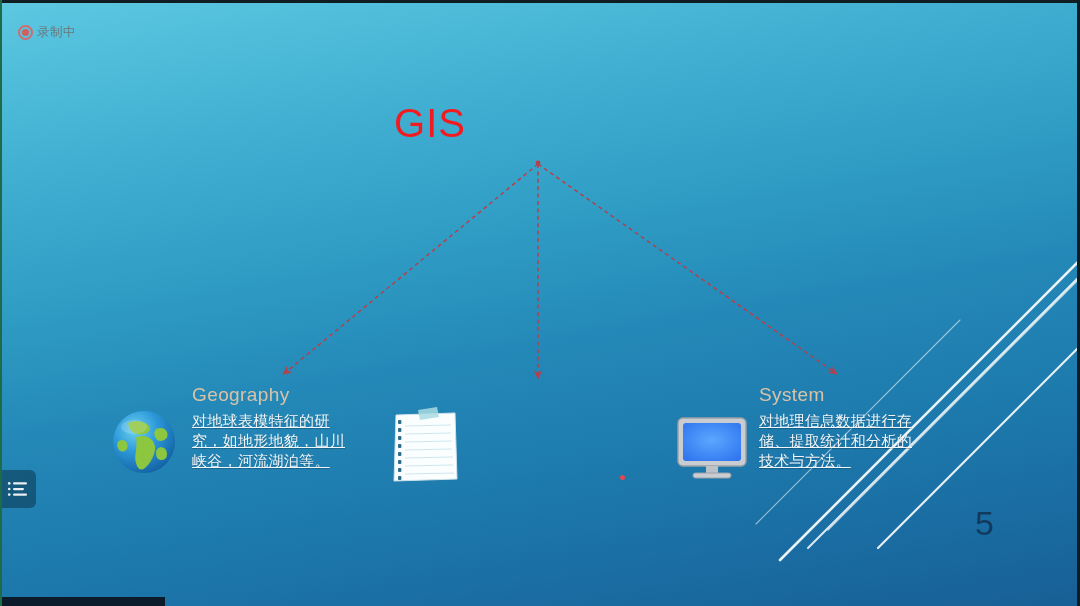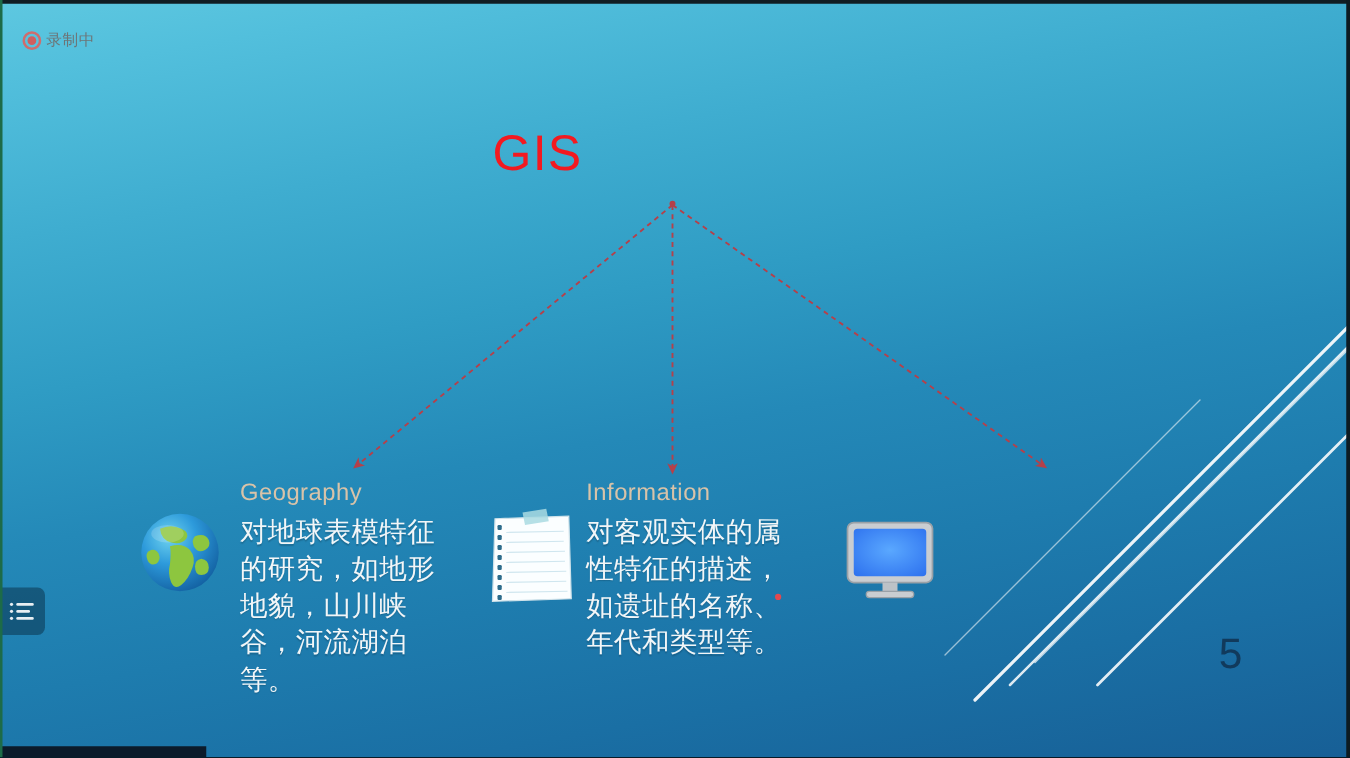--- a/index.html
+++ b/index.html
@@ -109,26 +109,27 @@
   .col-head {
     font-size: 19px;
     color: #d9c3a8;
     letter-spacing: 0.4px;
     line-height: 1;
     margin-bottom: 7px;
     font-weight: 400;
     white-space: nowrap;
   }
   .col-body {
-    font-size: 22px;
+    font-size: 15px;
     color: #f2f6f8;
     line-height: 1.34;
     letter-spacing: 0.3px;
     width: 158px;
     text-shadow: 0 1px 1px rgba(0,0,0,.18);
+    text-decoration: underline;
   }
 
   
   #col-geography   { left: 100px; top: 385px; }
   #col-information { left: 385px; top: 385px; }
   #col-system      { left: 672px; top: 385px; }
 
   #col-geography .col-icon   { width: 88px; height: 70px; margin-top: 22px; }
   #col-information .col-icon { width: 78px; height: 80px; margin-top: 21px; }
   #col-system .col-icon      { width: 82px; height: 70px; margin-top: 29px; }
@@ -257,41 +258,41 @@
           <rect x="13" y="30" width="3.4" height="4" rx="1"></rect>
           <rect x="13" y="38" width="3.4" height="4" rx="1"></rect>
           <rect x="13" y="46" width="3.4" height="4" rx="1"></rect>
           <rect x="13" y="54" width="3.4" height="4" rx="1"></rect>
           <rect x="13" y="62" width="3.4" height="4" rx="1"></rect>
           <rect x="13" y="70" width="3.4" height="4" rx="1"></rect>
         </g>
         <path d="M33 4 L52 1 L54 11 L35 14 Z" fill="#a9dbe2" opacity="0.85"></path>
       </svg>
     </div>
-    <div class="col-text">
-      <div class="col-head">Information</div>
-      <div class="col-body">对客观实体的属性特征的描述，如遗址的名称、年代和类型等。</div>
-    </div>
   </div>
 
   <div class="col" id="col-system">
     <div class="col-icon">
       <svg viewBox="0 0 82 70" width="82" height="70">
         <defs>
           <radialGradient id="scr" cx="50%" cy="45%" r="70%">
             <stop offset="0%" stop-color="#5aa8ff"></stop>
             <stop offset="100%" stop-color="#2f73ef"></stop>
           </radialGradient>
         </defs>
         <rect x="6" y="4" width="68" height="48" rx="5" fill="#c9cdd1" stroke="#9aa1a7" stroke-width="1.4"></rect>
         <rect x="11" y="9" width="58" height="38" rx="3" fill="url(#scr)"></rect>
         <rect x="34" y="52" width="12" height="8" fill="#bcc2c7"></rect>
         <rect x="21" y="59" width="38" height="5" rx="2.4" fill="#c9cdd1" stroke="#9aa1a7" stroke-width="1"></rect>
       </svg>
     </div>
+    <div class="col-text">
+      <div class="col-head">System</div>
+      <div class="col-body">对地理信息数据进行存储、提取统计和分析的技术与方法。</div>
+    </div>
   </div>
 
   <div class="stray-dot"></div>
 
   <div class="slide-no">5</div>
 
   <div class="rec">
     <div class="rec-icon"></div>
     <div class="rec-label">录制中</div>
   </div>

